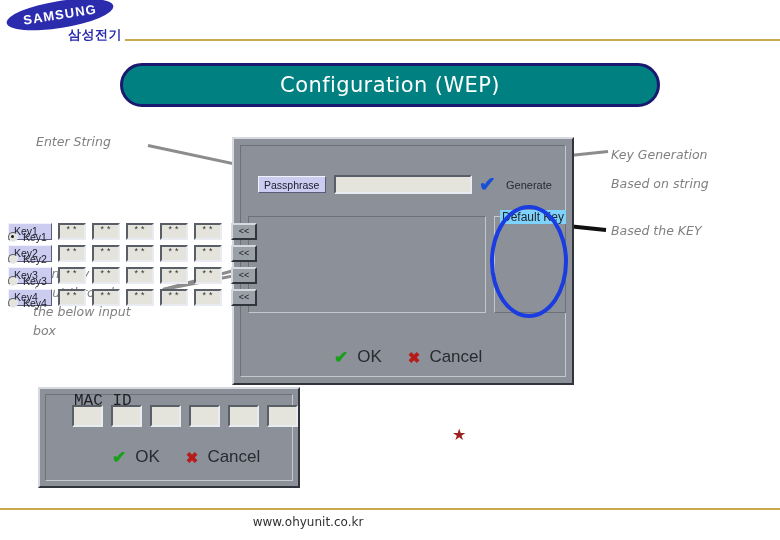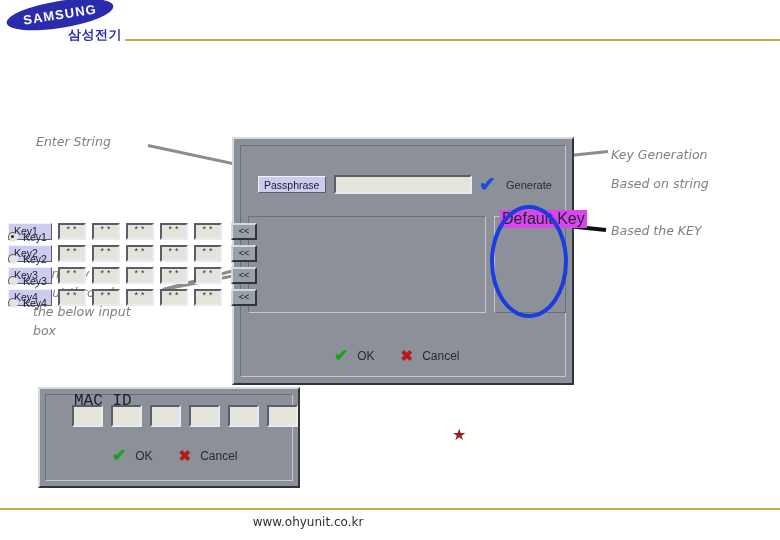--- a/index.html
+++ b/index.html
@@ -279,24 +279,24 @@
     width: 72px; height: 97px;
     border-top: 1px solid #c3c8cf;
     border-left: 1px solid #c3c8cf;
     border-right: 1px solid #6c7179;
     border-bottom: 1px solid #6c7179;
     box-sizing: border-box;
   }
   #default-key-legend {
     position: absolute;
     left: 500px; top: 210px;
-    background: #d946ef;
+    background: #7dd3fc;
     padding: 0 2px;
     color: #24242c;
-    font-size: 16px;
+    font-size: 12px;
     font-family: "Liberation Sans", sans-serif;
   }
   .radio-row {
     position: absolute;
     left: 8px;
     display: flex;
     align-items: center;
   }
   .radio-dot {
     width: 10px; height: 10px;
@@ -335,21 +335,21 @@
   }
 
   
   .act-row { position: absolute; display: flex; align-items: center; }
   #wep-actions { left: 334px; top: 347px; }
   #mac-actions { left: 112px; top: 447px; }
   .act-item { display: flex; align-items: center; margin-right: 26px; }
   .act-text {
     margin-left: 9px;
     color: #2a2a32;
-    font-size: 12px;
+    font-size: 17px;
     font-family: "Liberation Sans", sans-serif;
     text-align: right;
   }
 
   
   #mac-dialog { left: 38px; top: 387px; width: 262px; height: 101px; }
   #mac-dialog-frame { left: 5px; top: 5px; right: 5px; bottom: 5px; }
   #mac-label {
     position: absolute;
     left: 74px; top: 392px;
@@ -413,20 +413,23 @@
 
 <div id="slide">
 
   <div id="samsung-logo">
     <div id="samsung-ellipse"></div>
     <div id="samsung-wordmark">SAMSUNG</div>
   </div>
   <div id="korean-brand">삼성전기</div>
   <div id="header-rule"></div>
 
+  <div id="title-banner">
+    <span id="title-text">Configuration (WEP)</span>
+  </div>
 
   <div class="leader" id="leader-enter-string"></div>
   <div class="leader" id="leader-manual-a"></div>
   <div class="leader" id="leader-manual-b"></div>
   <div class="leader" id="leader-keygen"></div>
   <div class="leader" id="leader-selectkey"></div>
 
   <div class="annot" id="annot-enter-string">Enter String</div>
   <div class="annot" id="annot-manual">Manually key
 input through

